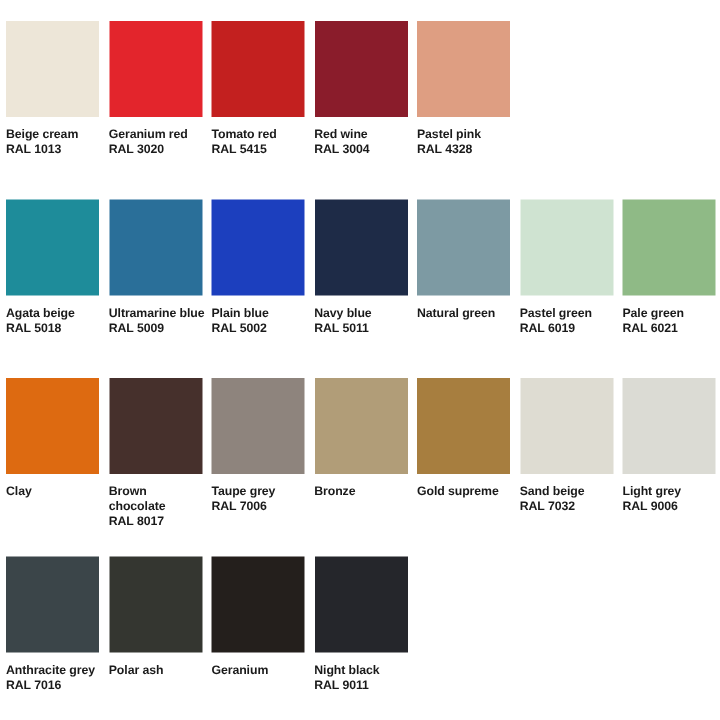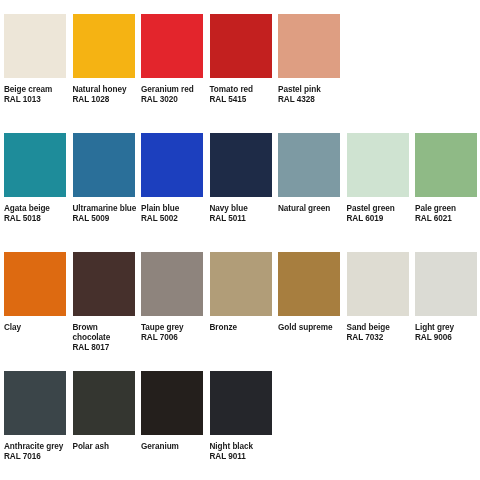--- a/index.html
+++ b/index.html
@@ -68,38 +68,38 @@
 <div id="palette-sheet">
     <div class="swatch-row">
       <div class="swatch-cell">
         <span class="swatch-chip" title="Beige cream" style="background: rgb(237, 230, 216);"></span>
         <span class="swatch-label">
           <span class="swatch-name">Beige cream</span>
           <span class="swatch-code">RAL 1013</span>
         </span>
       </div>
       <div class="swatch-cell">
-        <span class="swatch-chip" title="Natural honey" style="background: rgb(245, 179, 19);"></span>
-        <span class="swatch-label">
-          <span class="swatch-name">Natural honey</span>
-          <span class="swatch-code">RAL 1028</span>
-        </span>
-      </div>
-      <div class="swatch-cell">
         <span class="swatch-chip" title="Geranium red" style="background: rgb(227, 37, 44);"></span>
         <span class="swatch-label">
           <span class="swatch-name">Geranium red</span>
           <span class="swatch-code">RAL 3020</span>
         </span>
       </div>
       <div class="swatch-cell">
         <span class="swatch-chip" title="Tomato red" style="background: rgb(195, 32, 31);"></span>
         <span class="swatch-label">
           <span class="swatch-name">Tomato red</span>
           <span class="swatch-code">RAL 5415</span>
+        </span>
+      </div>
+      <div class="swatch-cell">
+        <span class="swatch-chip" title="Red wine" style="background: rgb(138, 28, 43);"></span>
+        <span class="swatch-label">
+          <span class="swatch-name">Red wine</span>
+          <span class="swatch-code">RAL 3004</span>
         </span>
       </div>
       <div class="swatch-cell">
         <span class="swatch-chip" title="Pastel pink" style="background: rgb(222, 158, 130);"></span>
         <span class="swatch-label">
           <span class="swatch-name">Pastel pink</span>
           <span class="swatch-code">RAL 4328</span>
         </span>
       </div>
     </div>

